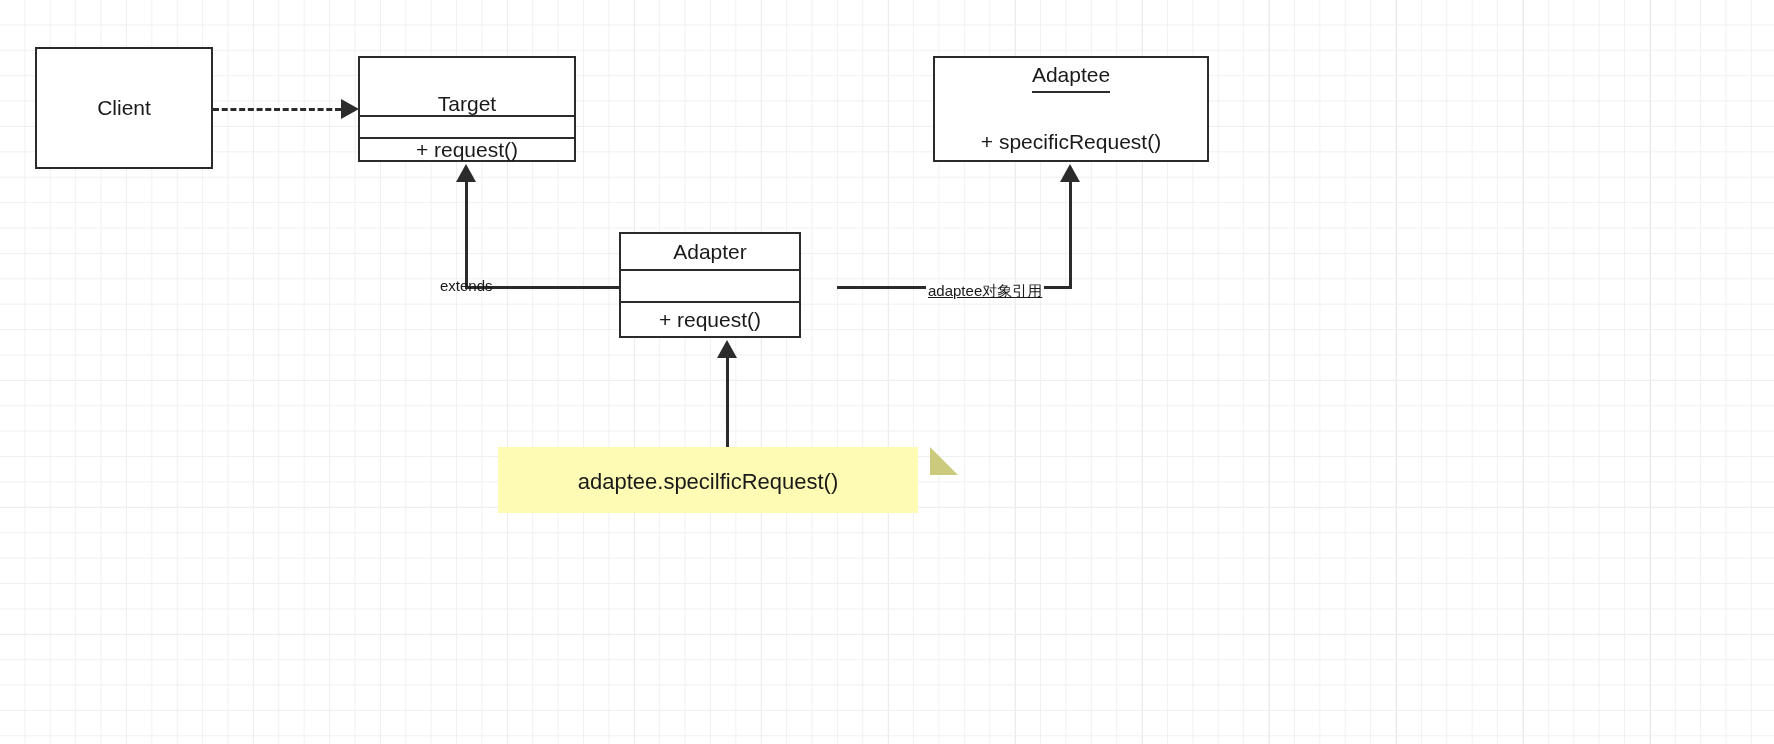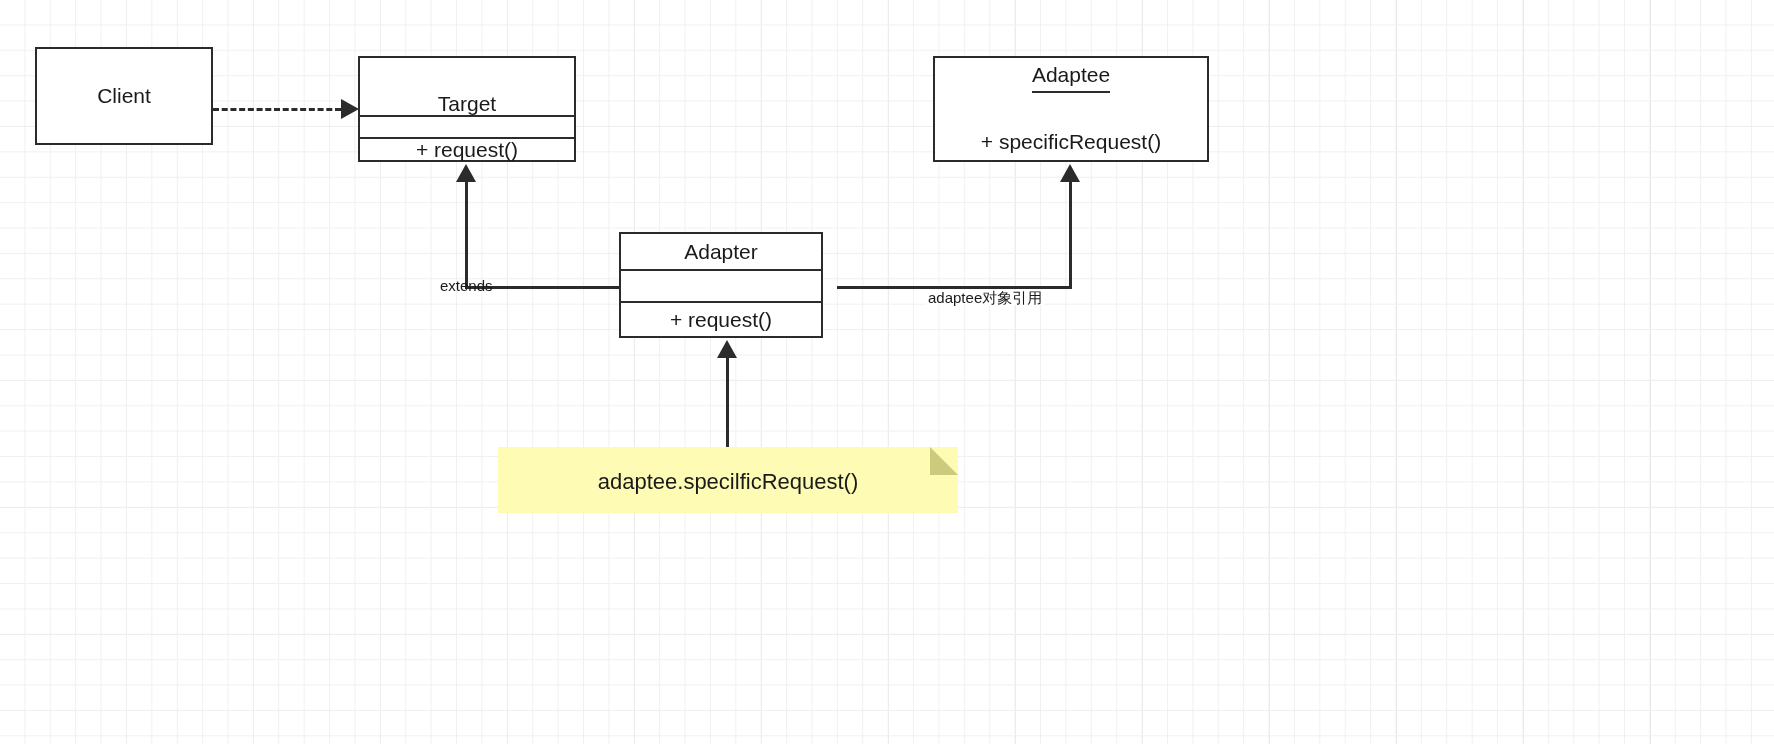--- a/index.html
+++ b/index.html
@@ -120,21 +120,21 @@
     font-size: 22px;
     line-height: 1;
     white-space: nowrap;
   }
 </style>
 </head>
 <body>
 
 <div id="canvas">
 
-  <div class="plain-box" style="left:35px; top:47px; width:178px; height:98px;">
+  <div class="plain-box" style="left:35px; top:47px; width:178px; height:122px;">
     <span>Client</span>
   </div>
 
   <div class="dashdot" style="left:213px; top:108px; width:128px;"></div>
   <div class="arrow-right" style="left:341px; top:99px;"></div>
 
   <div class="uml-box" style="left:358px; top:56px; width:218px; height:106px;">
     <div class="uml-row divided" style="height:37px;margin-top:34px;">
       <span>Target</span>
     </div>
@@ -151,21 +151,21 @@
       <span>Adaptee</span>
     </div>
     <div class="uml-row divided" style="height:32px;">
       <span></span>
     </div>
     <div class="uml-row" style="height:40px;">
       <span>+ specificRequest()</span>
     </div>
   </div>
 
-  <div class="uml-box" style="left:619px; top:232px; width:204px; height:106px;">
+  <div class="uml-box" style="left:619px; top:232px; width:182px; height:106px;">
     <div class="uml-row divided" style="height:37px;">
       <span>Adapter</span>
     </div>
     <div class="uml-row divided" style="height:32px;">
       <span></span>
     </div>
     <div class="uml-row" style="height:32px;">
       <span>+ request()</span>
     </div>
   </div>
@@ -173,24 +173,24 @@
   <div class="conn conn-h" style="left:533px; top:286px; width:88px;"></div>
   <div class="conn conn-v" style="left:465px; top:180px; height:108px;"></div>
   <div class="conn conn-h" style="left:465px; top:286px; width:70px;"></div>
   <div class="arrow-up" style="left:456px; top:164px;"></div>
   <div class="label" style="left:440px; top:278px;">extends</div>
 
   <div class="conn conn-h" style="left:837px; top:286px; width:88px;"></div>
   <div class="conn conn-v" style="left:1069px; top:180px; height:108px;"></div>
   <div class="conn conn-h" style="left:925px; top:286px; width:147px;"></div>
   <div class="arrow-up" style="left:1060px; top:164px;"></div>
-  <div class="label" style="left:926px; top:290px; background:#ffffff; padding:0 2px;">adaptee对象引用</div>
+  <div class="label" style="left:926px; top:283px; background:#ffffff; padding:0 2px;text-decoration:underline;">adaptee对象引用</div>
 
   <div class="conn conn-v" style="left:726px; top:355px; height:98px;"></div>
   <div class="arrow-up" style="left:717px; top:340px;"></div>
 
 
-  <div class="note" style="left:498px; top:447px; width:460px; height:66px;">
+  <div class="note" style="left:498px; top:447px; width:420px; height:66px;">
     <div class="note-text" style="top:24px;">adaptee.specilficRequest()</div>
   </div>
   <div class="note-fold" style="left:930px; top:447px;"></div>
 
 </div>
 
 </body></html>

